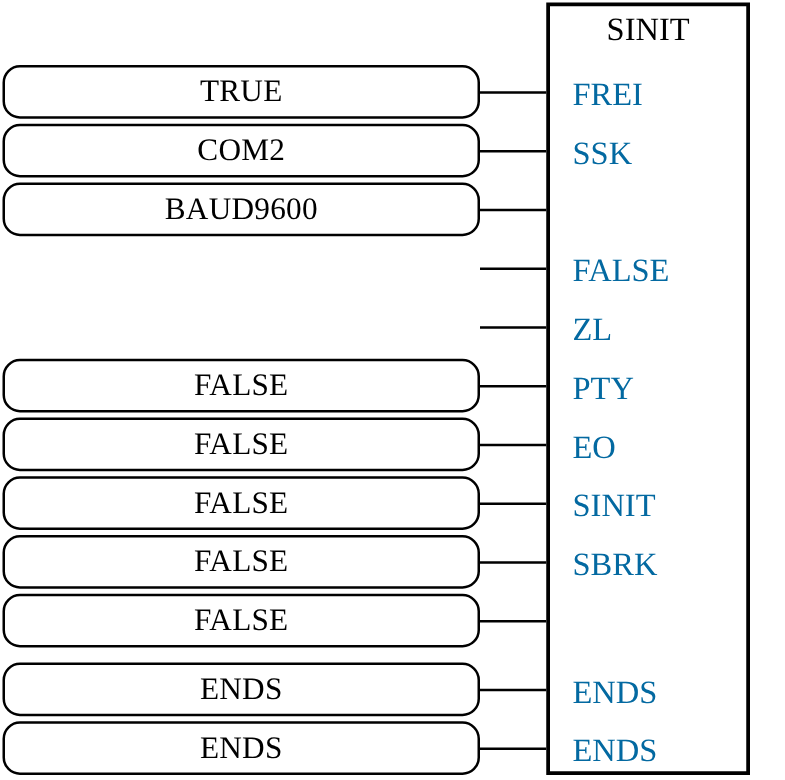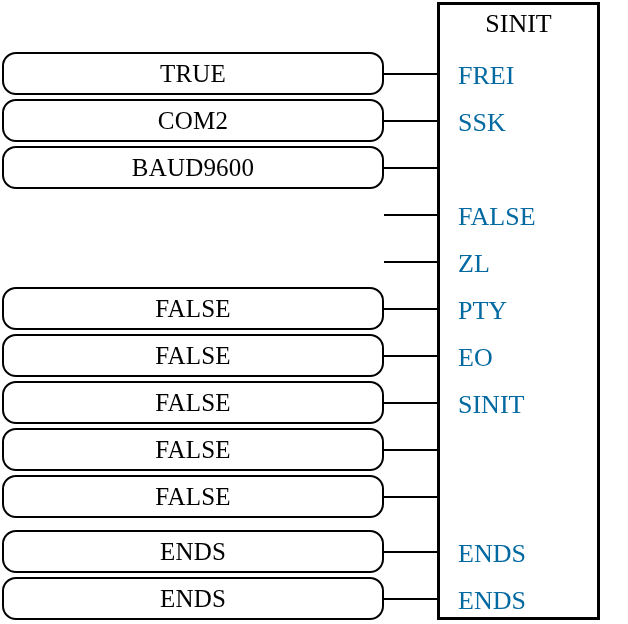--- a/index.html
+++ b/index.html
@@ -130,17 +130,18 @@
   <div class="fb-block">
     <div class="fb-title">SINIT</div>
 
     <div class="pin-label" style="top:71px">FREI</div>
     <div class="pin-label" style="top:118px">SSK</div>
     <div class="pin-label" style="top:212px">FALSE</div>
     <div class="pin-label" style="top:259px">ZL</div>
     <div class="pin-label" style="top:306px">PTY</div>
     <div class="pin-label" style="top:353px">EO</div>
     <div class="pin-label" style="top:400px">SINIT</div>
+    <div class="pin-label" style="top:447px">SBRK</div>
     <div class="pin-label" style="top:549px">ENDS</div>
     <div class="pin-label" style="top:596px">ENDS</div>
   </div>
 
 </div>
 
 </body></html>

